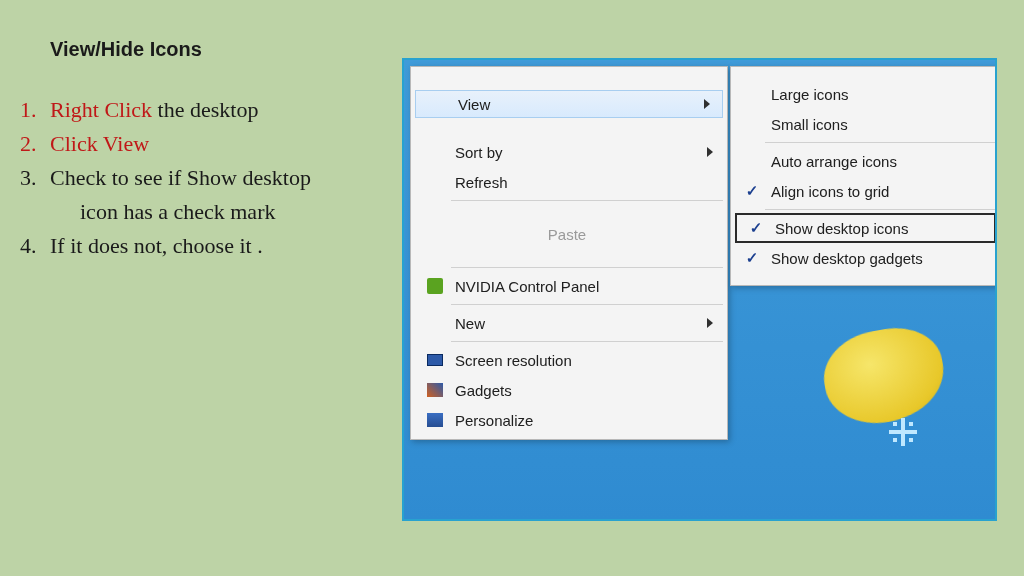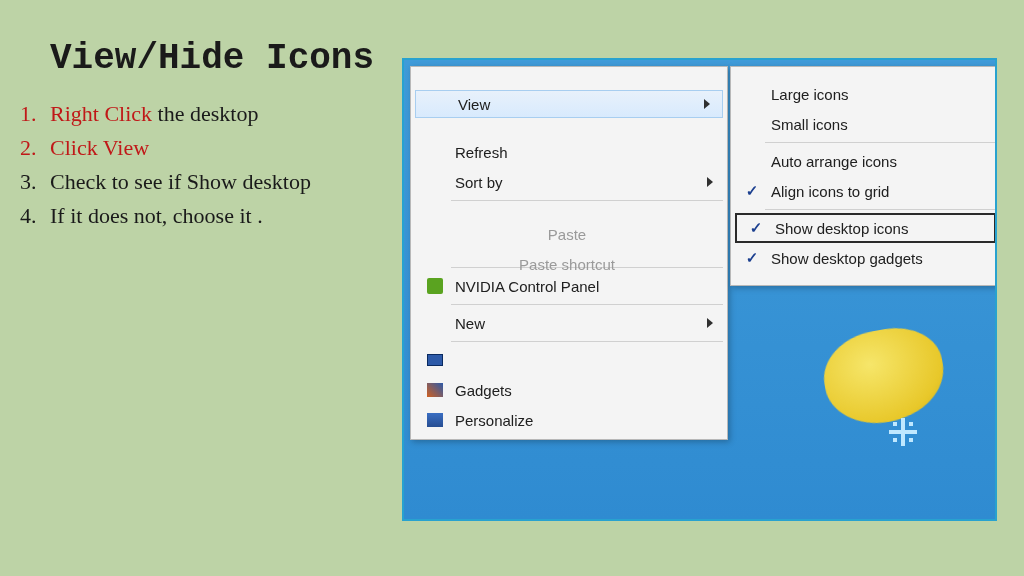--- a/index.html
+++ b/index.html
@@ -11,26 +11,26 @@
     position: relative;
     overflow: hidden;
   }
   .instructions {
     position: absolute;
     left: 20px;
     top: 38px;
     width: 370px;
   }
   .slide-title {
-    font-family: Liberation Mono, monospace;
+    font-family: Liberation Sans, sans-serif;
     font-weight: bold;
-    font-size: 36px;
+    font-size: 20px;
     color: #1a1a1a;
     margin-left: 30px;
-    margin-bottom: 18px;
+    margin-bottom: 32px;
   }
   .steps {
     font-family: Georgia, "Times New Roman", serif;
     font-size: 22px;
     color: #1a1a1a;
     line-height: 1.55;
     list-style: none;
     counter-reset: step;
   }
   .steps li { counter-increment: step; position: relative; padding-left: 30px; }
@@ -178,72 +178,73 @@
   <div class="slide-title">View/Hide Icons</div>
   <ol class="steps">
     <li class="red-num">
       <span class="red">Right Click</span><span> the desktop</span>
     </li>
     <li class="red-num">
       <span class="red">Click View</span>
     </li>
     <li>
       <span>Check to see if Show desktop</span>
+      <span class="indent">icon has a check mark</span>
     </li>
     <li>
       <span>If it does not, choose it .</span>
     </li>
   </ol>
 </div>
 
 <div class="screenshot">
   <div class="yellow-blob"></div>
 
   <div class="context-menu">
     <div class="menu-item highlighted">
       <span class="menu-icon"></span>
       <span class="menu-label">View</span>
       <span class="menu-arrow"></span>
     </div>
     <div class="menu-item">
       <span class="menu-icon"></span>
-      <span class="menu-label">Refresh</span>
-    </div>
-    <div class="menu-item">
-      <span class="menu-icon"></span>
       <span class="menu-label">Sort by</span>
       <span class="menu-arrow"></span>
     </div>
+    <div class="menu-item">
+      <span class="menu-icon"></span>
+      <span class="menu-label">Refresh</span>
+    </div>
     <div class="menu-sep"></div>
     <div class="menu-item disabled">
       <span class="menu-icon"></span>
       <span class="menu-label">Paste</span>
     </div>
     <div class="menu-item disabled">
       <span class="menu-icon"></span>
-      <span class="menu-label">Paste shortcut</span>
     </div>
     <div class="menu-sep"></div>
     <div class="menu-item">
       <span class="menu-icon">
           <span class="ico-nvidia"></span>
         </span>
       <span class="menu-label">NVIDIA Control Panel</span>
     </div>
     <div class="menu-sep"></div>
     <div class="menu-item">
       <span class="menu-icon"></span>
       <span class="menu-label">New</span>
       <span class="menu-arrow"></span>
     </div>
     <div class="menu-sep"></div>
     <div class="menu-item">
       <span class="menu-icon">
           <span class="ico-screen"></span>
         </span>
+      <span class="menu-label">Screen resolution</span>
     </div>
     <div class="menu-item">
       <span class="menu-icon">
           <span class="ico-gadget"></span>
         </span>
       <span class="menu-label">Gadgets</span>
     </div>
     <div class="menu-item">
       <span class="menu-icon">
           <span class="ico-pers"></span>

